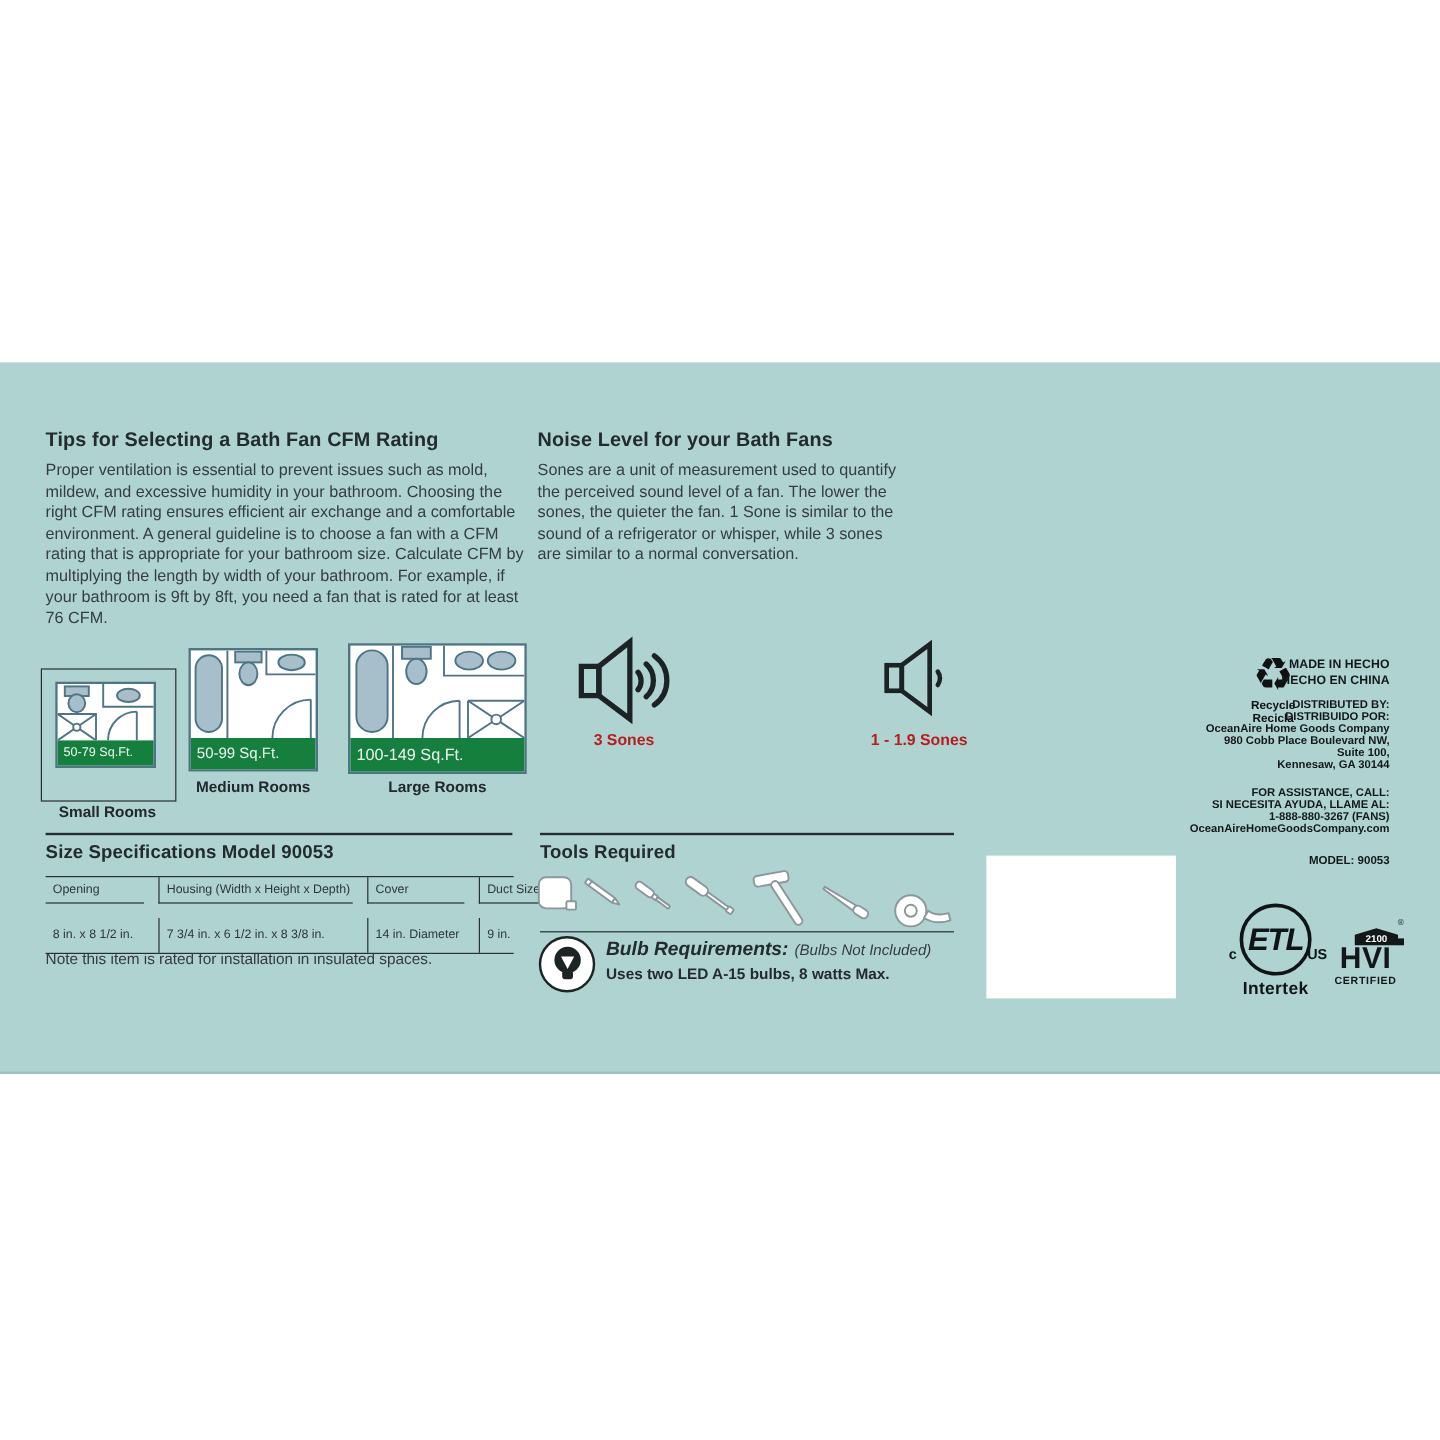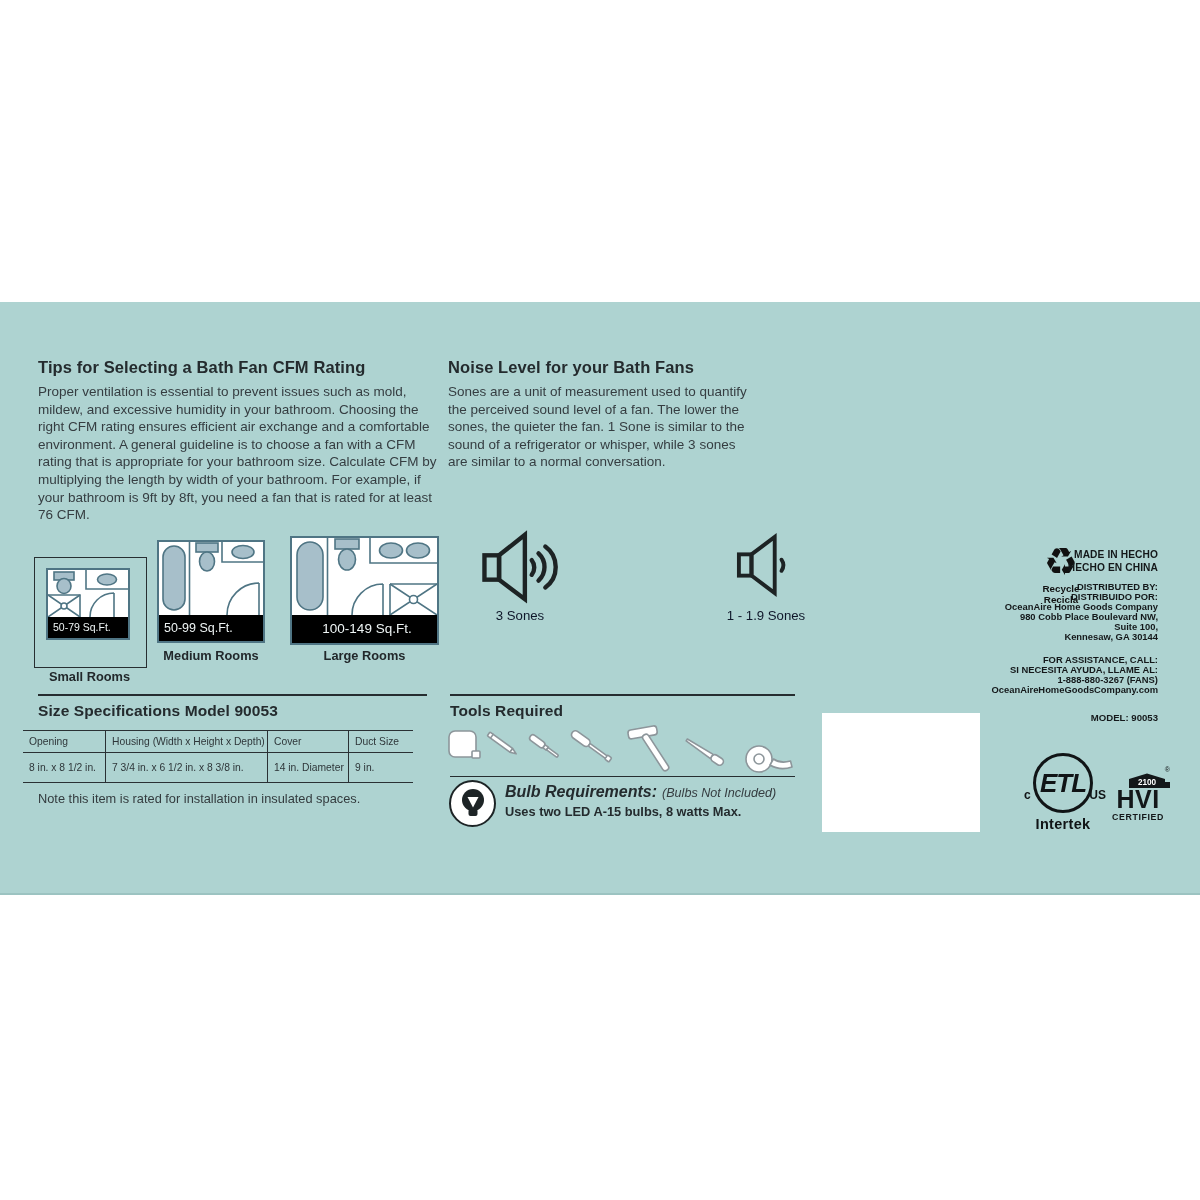--- a/index.html
+++ b/index.html
@@ -10,26 +10,26 @@
   .abs{position:absolute;}
 
   
   .sec-title{font-weight:bold;font-size:16.5px;color:#242b2e;letter-spacing:.1px;}
   .sec-body{font-size:13.5px;line-height:17.6px;color:#353d41;}
 
   
   .sel-box{border:1.5px solid #272e31;}
   .plan{background:#ffffff;border:2px solid #4f7584;box-sizing:border-box;}
   .plan svg{display:block;}
-  .band{background:#000000;color:#eef4f4;padding-left:5px;box-sizing:border-box;
+  .band{background:#15803d;color:#eef4f4;padding-left:5px;box-sizing:border-box;
         font-family:"Liberation Sans",sans-serif;}
   .room-label{font-weight:bold;font-size:12.8px;color:#22282b;text-align:center;}
 
   
-  .sone-label{font-weight:normal;font-size:13.2px;color:#0f172a;}
+  .sone-label{font-weight:bold;font-size:13.2px;color:#b91c1c;}
   .sone-group{text-align:center;}
   .sone-box{border:1.5px solid #22282a;box-sizing:border-box;text-align:center;}
 
   
   .rule{border-top:2px solid #262d30;height:0;}
   .rule-thin{border-top:1.5px solid #262d30;height:0;}
   .spec-table{display:grid;grid-template-columns:82px 162px 81px 65px;
               border-top:1.5px solid #2a3134;border-bottom:1.5px solid #2a3134;}
   .spec-table .hcell{height:21px;line-height:21px;font-size:10.3px;color:#2e3639;
                      padding-left:6px;border-bottom:1px solid #2a3134;}
@@ -110,21 +110,21 @@
         <ellipse cx="48" cy="19.5" rx="7.5" ry="9.5" fill="#a7bfca"></ellipse>
         <path d="M63 0 V20 H104"></path>
         <ellipse cx="84" cy="10" rx="11" ry="6.5" fill="#a7bfca"></ellipse>
         <path d="M68 73 A32 32 0 0 1 100 41 M100 41 V73"></path>
       </g>
     </svg>
     <div class="band" style="height:26px;line-height:26px;font-size:12.5px;">50-99 Sq.Ft.</div>
   </div>
   <div class="abs room-label" style="left:157px;top:648px;width:108px;">Medium Rooms</div>
 
-  <div class="abs plan" style="left:290px;top:536px;width:149px;height:109px;text-align:center;">
+  <div class="abs plan" style="left:290px;top:536px;width:149px;height:109px;">
     <svg width="145" height="77" viewBox="0 0 145 77">
       <g stroke="#4f7584" stroke-width="1.6" fill="none">
         <rect x="5" y="4" width="26" height="68" rx="13" fill="#a7bfca"></rect>
         <path d="M35.5 0 V77"></path>
         <rect x="43" y="1" width="24" height="10" fill="#a7bfca"></rect>
         <ellipse cx="55" cy="21.5" rx="8.5" ry="10.5" fill="#a7bfca"></ellipse>
         <path d="M78 0 V25 H145"></path>
         <ellipse cx="99" cy="12.5" rx="11.5" ry="7.5" fill="#a7bfca"></ellipse>
         <ellipse cx="126" cy="12.5" rx="11.5" ry="7.5" fill="#a7bfca"></ellipse>
         <path d="M98 46 V77 M98 46 H145"></path>
@@ -157,21 +157,21 @@
         <rect x="3" y="23" width="13" height="22"></rect>
         <polygon points="16,23 40,5 40,63 16,45"></polygon>
         <path d="M47 28.5 A10 10 0 0 1 47 40"></path>
       </g>
     </svg>
     <div class="sone-label" style="margin-top:6px;">1 - 1.9 Sones</div>
   </div>
 
   <div class="abs rule" style="left:38px;top:694px;width:389px;"></div>
   <div class="abs sec-title" style="left:38px;top:702px;font-size:15.5px;">Size Specifications Model 90053</div>
-  <div class="abs spec-table" style="left:23px;top:730px;width:390px;">
+  <div class="abs spec-table" style="left:38px;top:730px;width:390px;gap:12px;">
     <div class="hcell">Opening</div>
     <div class="hcell cl">Housing (Width x Height x Depth)</div>
     <div class="hcell cl">Cover</div>
     <div class="hcell cl">Duct Size</div>
     <div class="vcell">8 in. x 8 1/2 in.</div>
     <div class="vcell cl">7 3/4 in. x 6 1/2 in. x 8 3/8 in.</div>
     <div class="vcell cl">14 in. Diameter</div>
     <div class="vcell cl">9 in.</div>
   </div>
   <div class="abs note" style="left:38px;top:791px;">Note this item is rated for installation in insulated spaces.</div>

